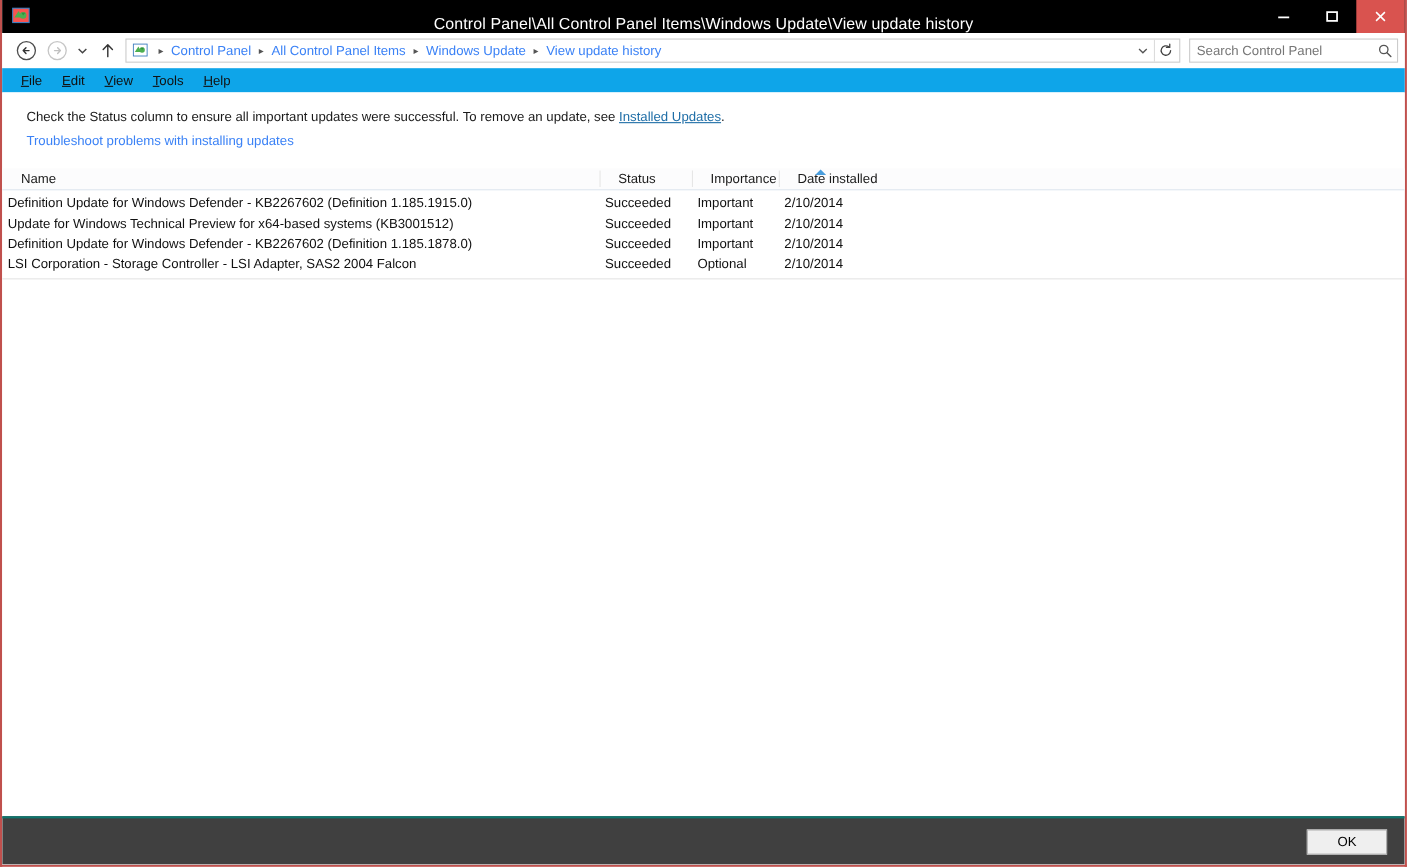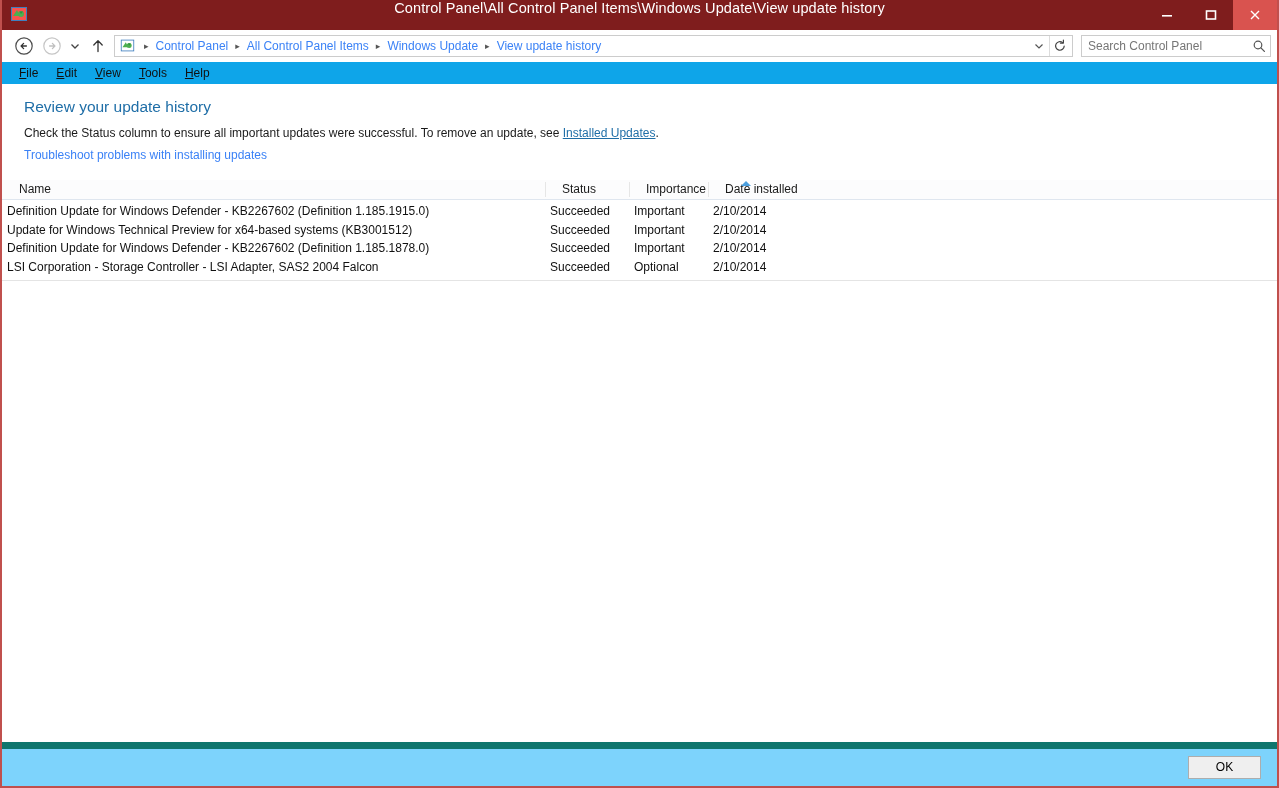--- a/index.html
+++ b/index.html
@@ -26,25 +26,25 @@
     border: 2px solid #c0504d;
     border-top: none;
     background: #ffffff;
     display: flex;
     flex-direction: column;
   }
 
   
   #titlebar {
     height: 30px;
-    background: #7f1d1d;
+    background: #000000;
     position: relative;
     flex: 0 0 30px;
     display: flex;
-    align-items: flex-start;
+    align-items: flex-end;
   }
   #titlebar-icon {
     position: absolute;
     left: 8px;
     top: 5px;
     width: 18px;
     height: 18px;
   }
   #titlebar-text {
     width: 100%;
@@ -286,22 +286,22 @@
   #list-bottom-divider {
     margin-top: 4px;
     height: 1px;
     background: #e4e4e4;
   }
 
   
   #footer {
     flex: 0 0 44px;
     height: 44px;
-    background: #7dd3fc;
-    border-top: 7px solid #0f766e;
+    background: #404040;
+    border-top: 2px solid #0f766e;
     display: flex;
     align-items: center;
     justify-content: flex-end;
     padding-right: 16px;
     box-sizing: border-box;
   }
   #ok-button {
     width: 73px;
     height: 23px;
     background: #efefef;
@@ -421,21 +421,20 @@
     <span class="menuitem"><u>F</u><span>ile</span></span>
     <span class="menuitem"><u>E</u><span>dit</span></span>
     <span class="menuitem"><u>V</u><span>iew</span></span>
     <span class="menuitem"><u>T</u><span>ools</span></span>
     <span class="menuitem"><u>H</u><span>elp</span></span>
   </div>
 
   <div id="content">
 
     <div id="intro">
-      <h1 id="page-title">Review your update history</h1>
       <div id="subtitle"><span>Check the Status column to ensure all important updates were successful. To remove an update, see </span><span class="link">Installed Updates</span><span>.</span></div>
       <a id="troubleshoot-link">Troubleshoot problems with installing updates</a>
     </div>
 
     <div id="table-wrap">
       <div id="list-header">
         <div class="hcell col-name">Name</div>
         <div class="hcell col-status">Status</div>
         <div class="hcell col-importance">Importance</div>
         <div class="hcell col-date">Date installed</div>

